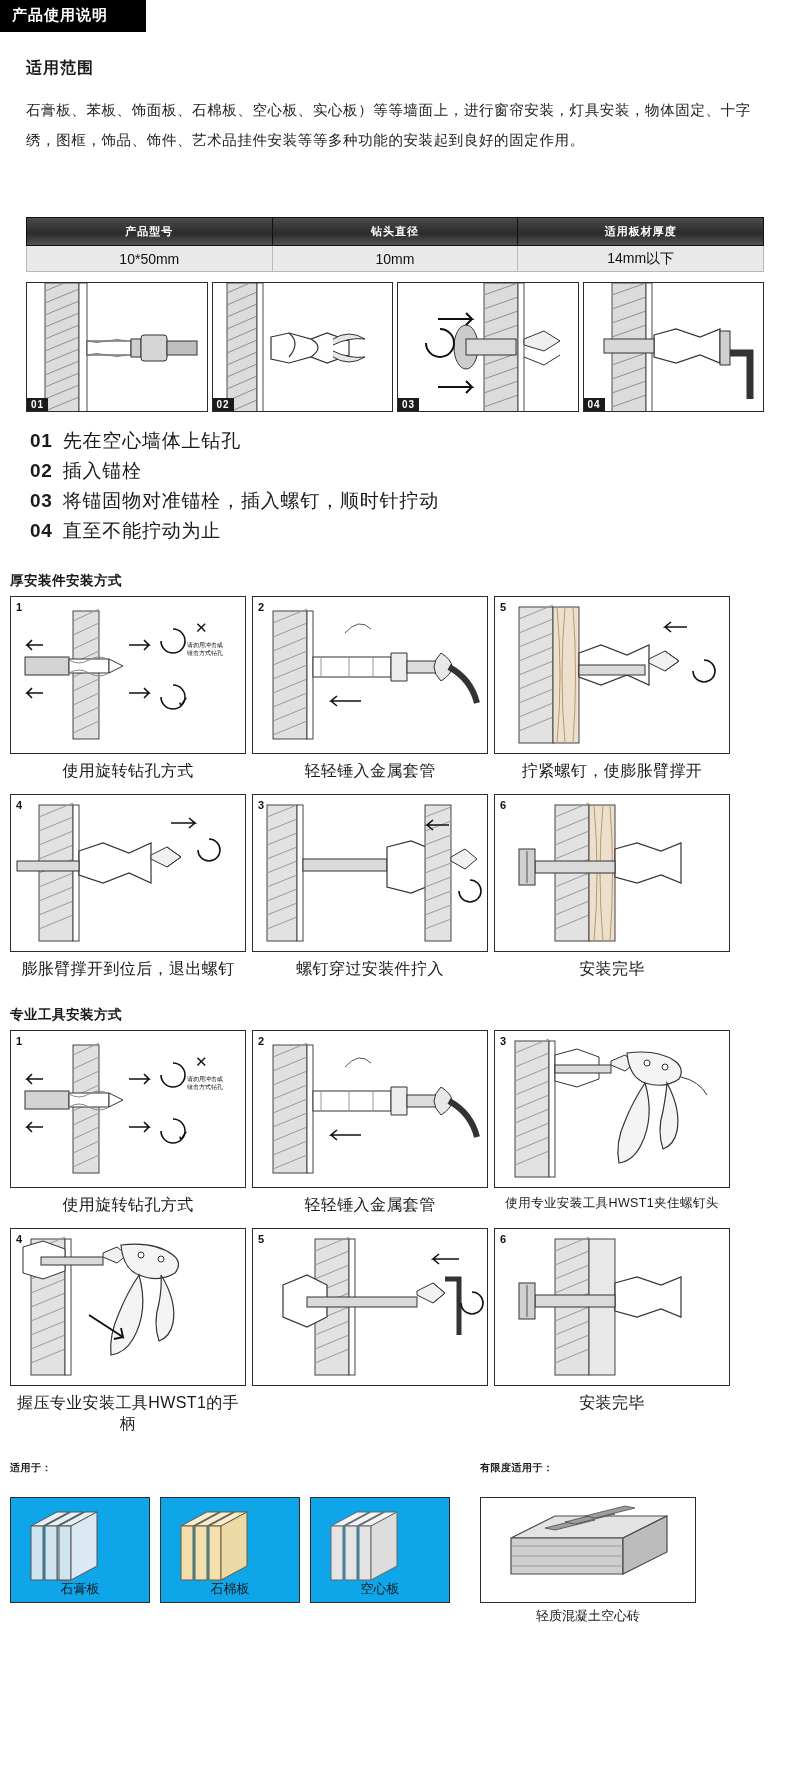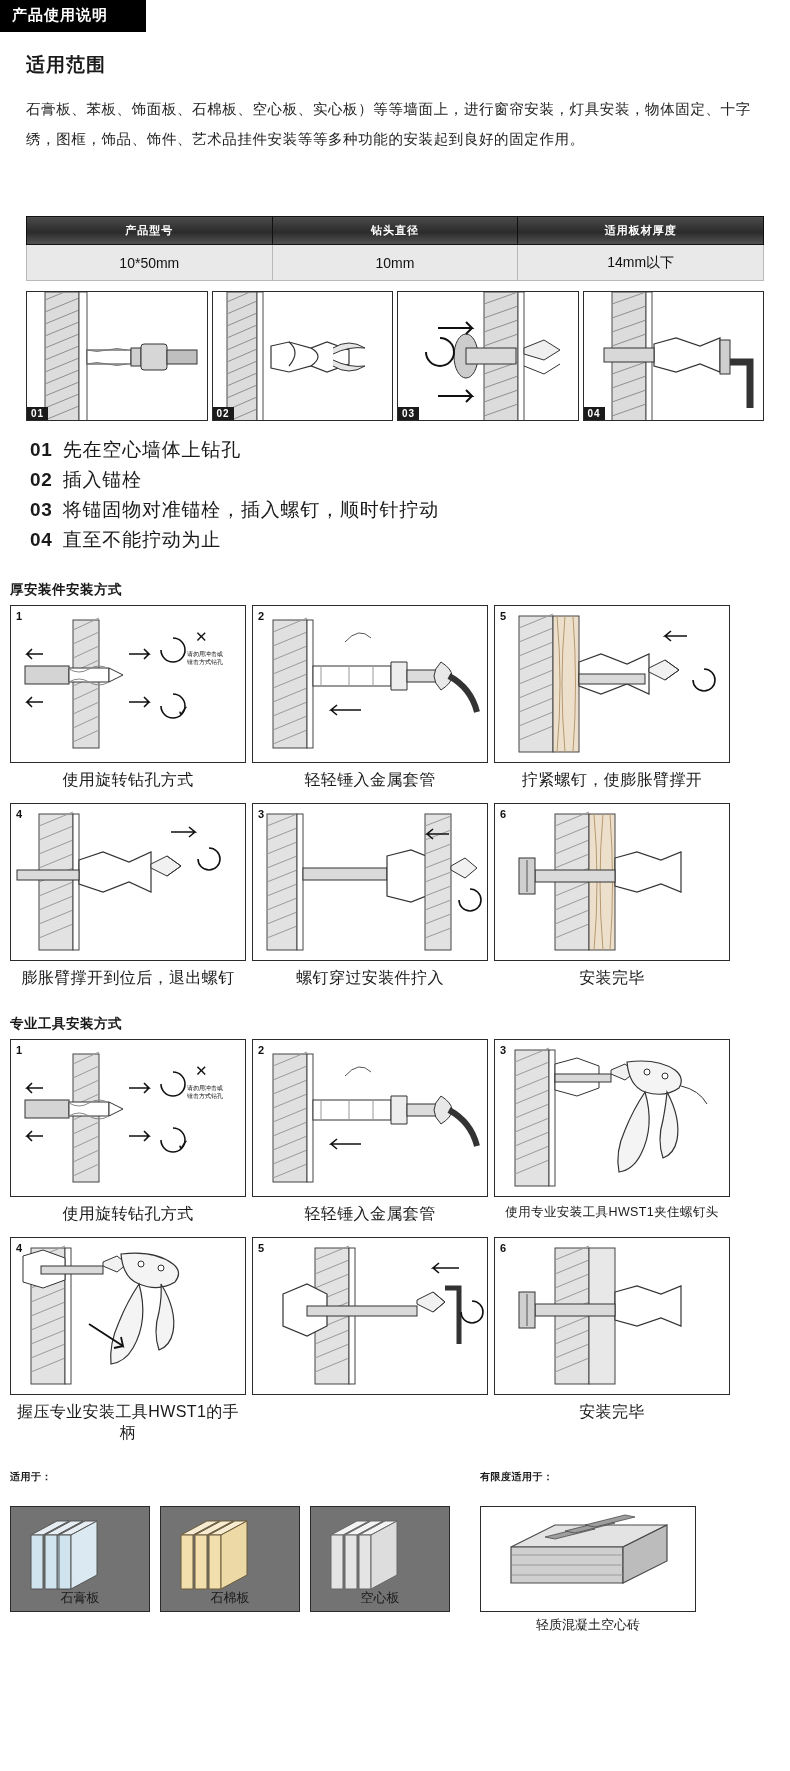--- a/index.html
+++ b/index.html
@@ -23,23 +23,23 @@
     display: inline-block;
     min-width: 146px;
   }
   .topbar-wrap { width: 790px; }
 
   
   .scope {
     padding: 20px 26px 0 26px;
   }
   .scope h2 {
-    font-size: 19px;
+    font-size: 16px;
     font-weight: bold;
-    margin: 0 0 16px 0;
+    margin: 6px 0 16px 0;
     letter-spacing: 1px;
   }
   .scope p {
     font-size: 14.5px;
     line-height: 30px;
     margin: 0;
     letter-spacing: 0.6px;
     color: #222;
   }
 
@@ -56,21 +56,21 @@
     font-size: 11px;
     font-weight: bold;
     height: 28px;
     letter-spacing: 1px;
     border: 1px solid #111;
   }
   table.spec td {
     background: #e9e9e9;
     text-align: center;
     font-size: 14px;
-    height: 36px;
+    height: 26px;
     border: 1px solid #b9b9b9;
     color: #111;
   }
 
   
   .strip {
     display: flex;
     gap: 4px;
     margin: 10px 26px 0 26px;
   }
@@ -155,21 +155,21 @@
   }
   .apply-row { display: flex; gap: 10px; }
   .mat {
     width: 140px;
   }
   .mat .box {
     border: 1px solid #2b2b2b;
     height: 106px;
     position: relative;
     overflow: hidden;
-    background: #737373;
+    background: #0ea5e9;
   }
   .mat .lblin {
     position: absolute;
     bottom: 4px;
     width: 100%;
     text-align: center;
     font-size: 13px;
   }
   .brick-box {
     border: 1px solid #2b2b2b;

